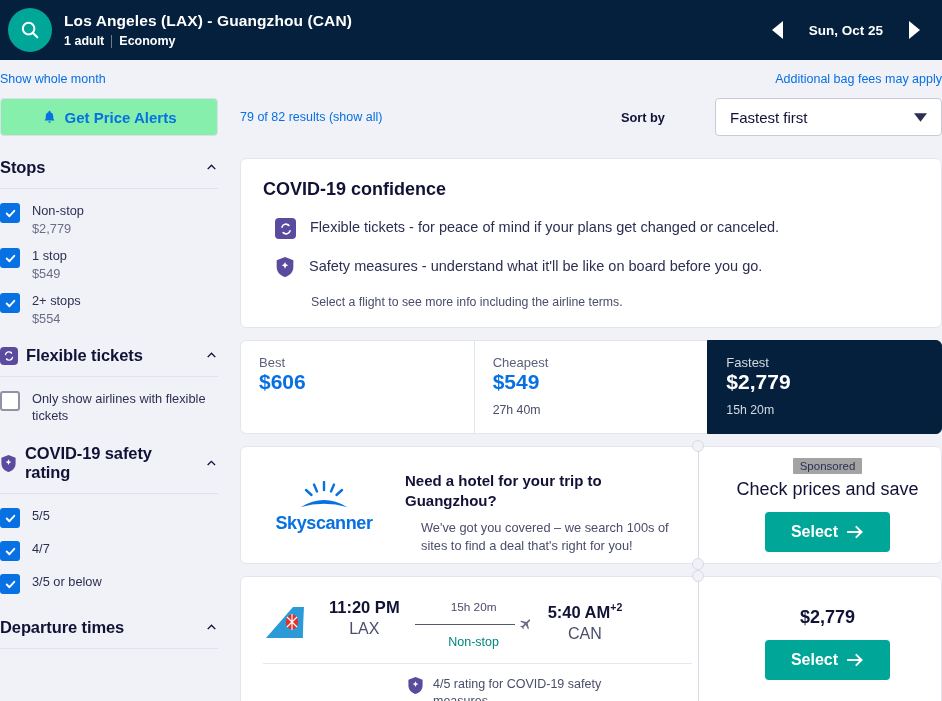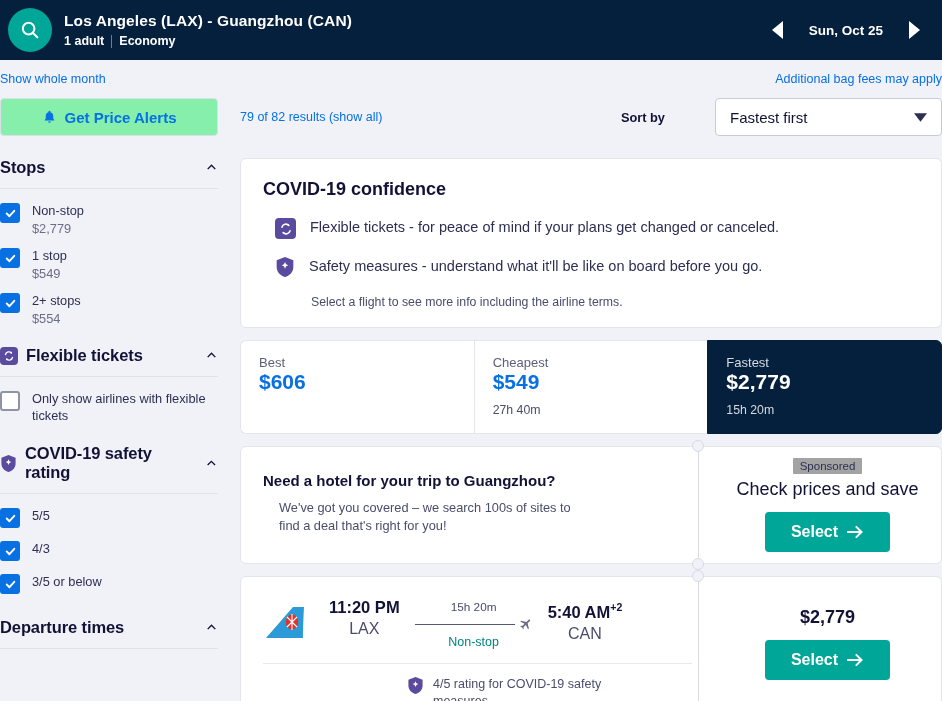--- a/index.html
+++ b/index.html
@@ -306,21 +306,21 @@
               </svg>
             </div>
           <div class="flab">5/5</div>
         </div>
         <div class="frow" style="margin-bottom:12px">
           <div class="cb">
               <svg width="13" height="13" viewBox="0 0 24 24" fill="none" stroke="#fff" stroke-width="3.5" stroke-linecap="round" stroke-linejoin="round">
                 <polyline points="5,12 10,17 19,7"></polyline>
               </svg>
             </div>
-          <div class="flab">4/3</div>
+          <div class="flab">4/7</div>
         </div>
         <div class="frow">
           <div class="cb">
               <svg width="13" height="13" viewBox="0 0 24 24" fill="none" stroke="#fff" stroke-width="3.5" stroke-linecap="round" stroke-linejoin="round">
                 <polyline points="5,12 10,17 19,7"></polyline>
               </svg>
             </div>
           <div class="flab">3/5 or below</div>
         </div>
       </div>
@@ -390,20 +390,33 @@
       <div class="tab active">
         <div class="tab-label">Fastest</div>
         <div class="tab-price">$2,779</div>
         <div class="tab-dur">15h 20m</div>
       </div>
     </div>
 
     <div class="card ticket" style="height:118px">
       <div class="ticket-main">
         <div class="hotel-row">
+          <div class="sky-logo">
+            <svg width="66" height="30" viewBox="0 0 66 30">
+              <g stroke="#0770e3" stroke-width="2.4" stroke-linecap="round">
+                <line x1="33" y1="1" x2="33" y2="9"></line>
+                <line x1="23" y1="3.5" x2="26" y2="10.5"></line>
+                <line x1="43" y1="3.5" x2="40" y2="10.5"></line>
+                <line x1="15" y1="9" x2="20.5" y2="14"></line>
+                <line x1="51" y1="9" x2="45.5" y2="14"></line>
+              </g>
+              <path d="M10 26 Q33 12 56 26 Q33 19.5 10 26 Z" fill="#0770e3"></path>
+            </svg>
+            <div class="sky-word">Skyscanner</div>
+          </div>
           <div style="padding-top:4px">
             <div class="hotel-title">Need a hotel for your trip to Guangzhou?</div>
             <div class="hotel-desc" style="max-width:300px">We've got you covered – we search 100s of sites to find a deal that's right for you!</div>
           </div>
         </div>
       </div>
       <div class="notch-line"></div>
       <div class="notch top"></div>
       <div class="notch bot"></div>
       <div class="ticket-side">

